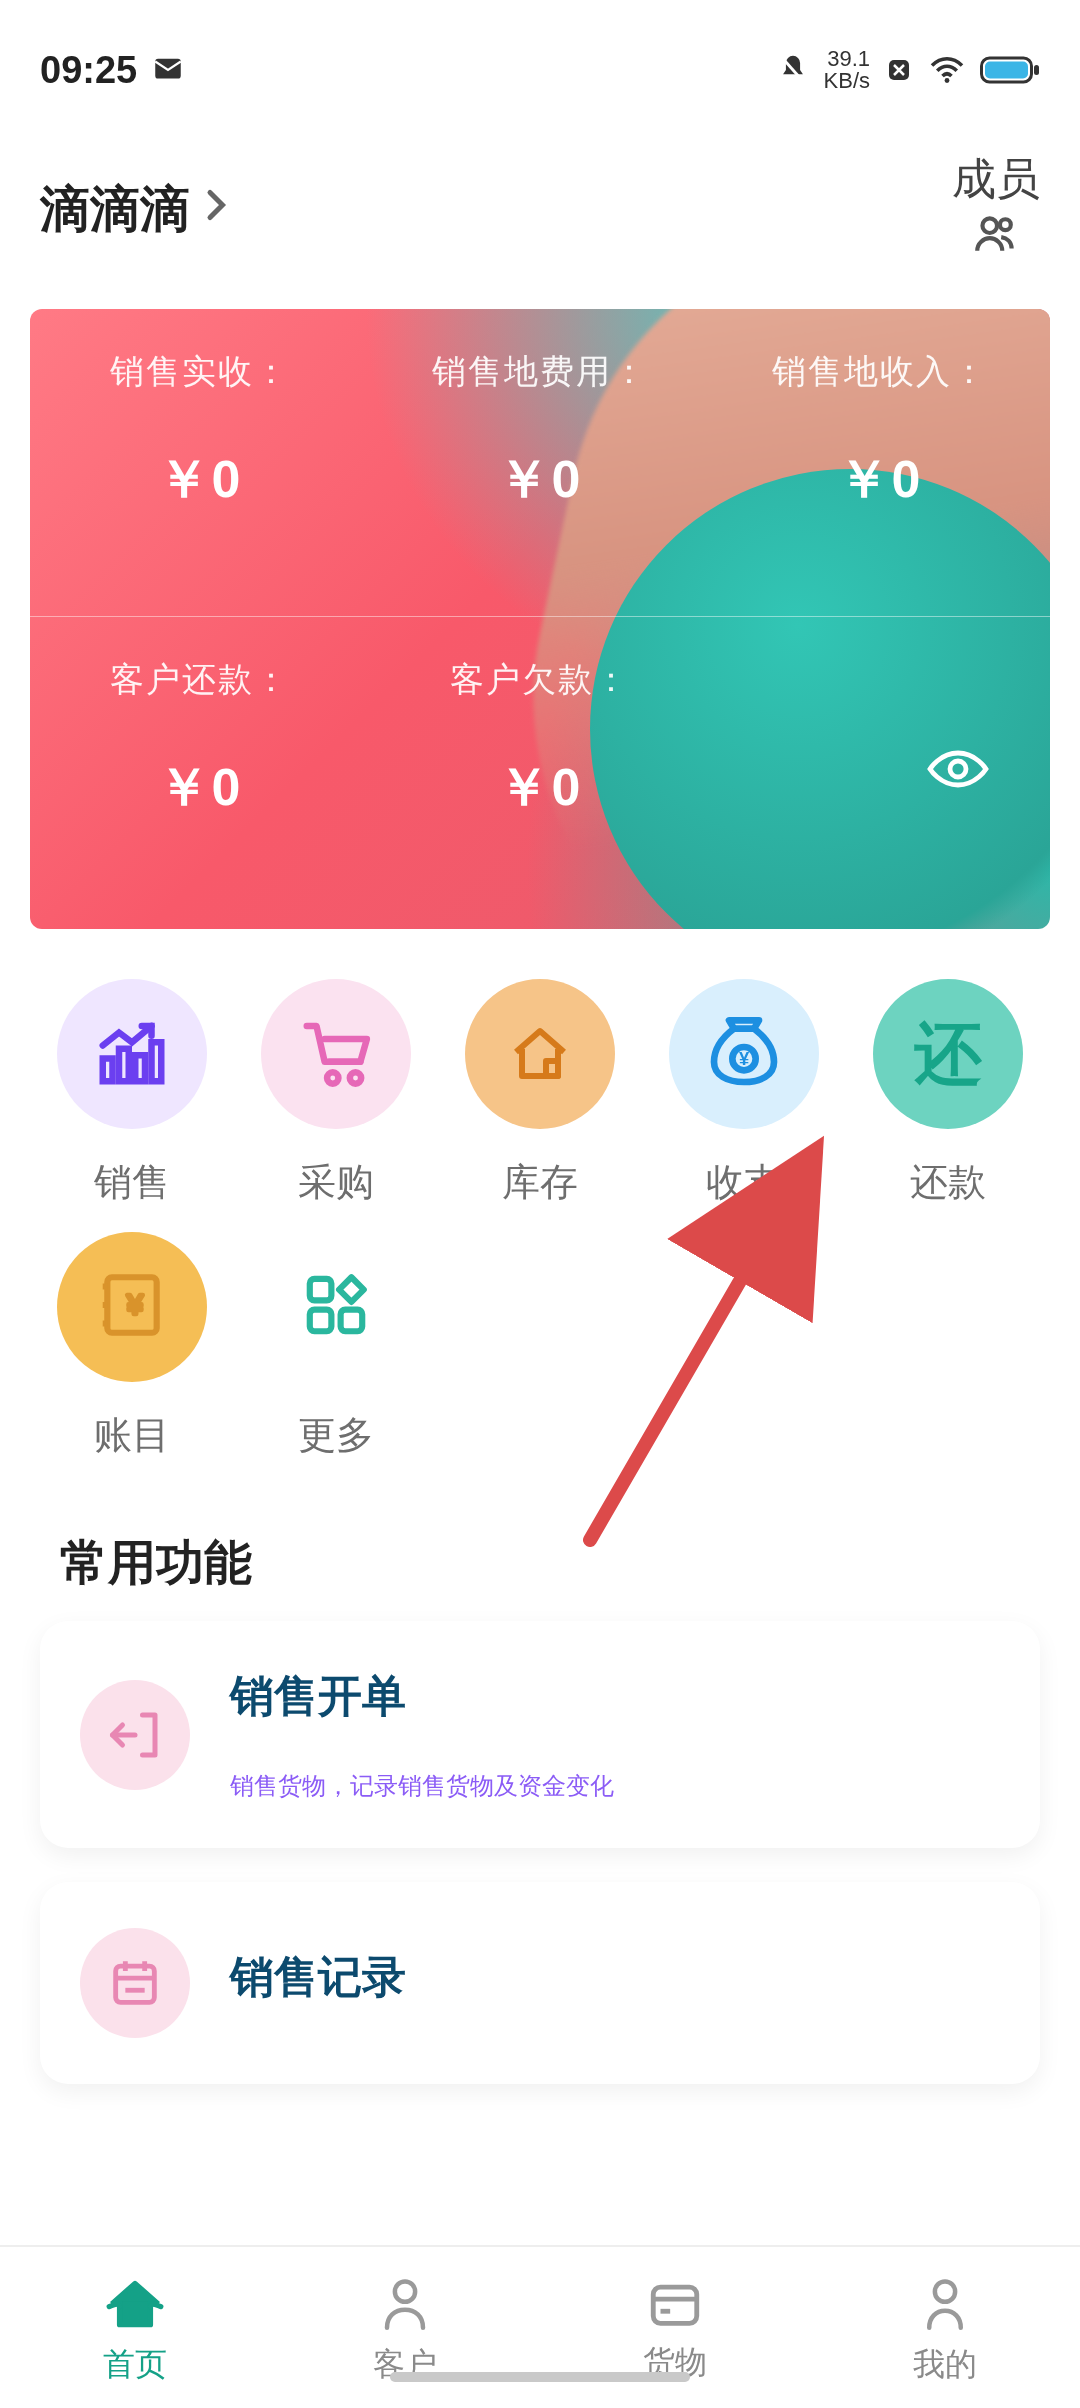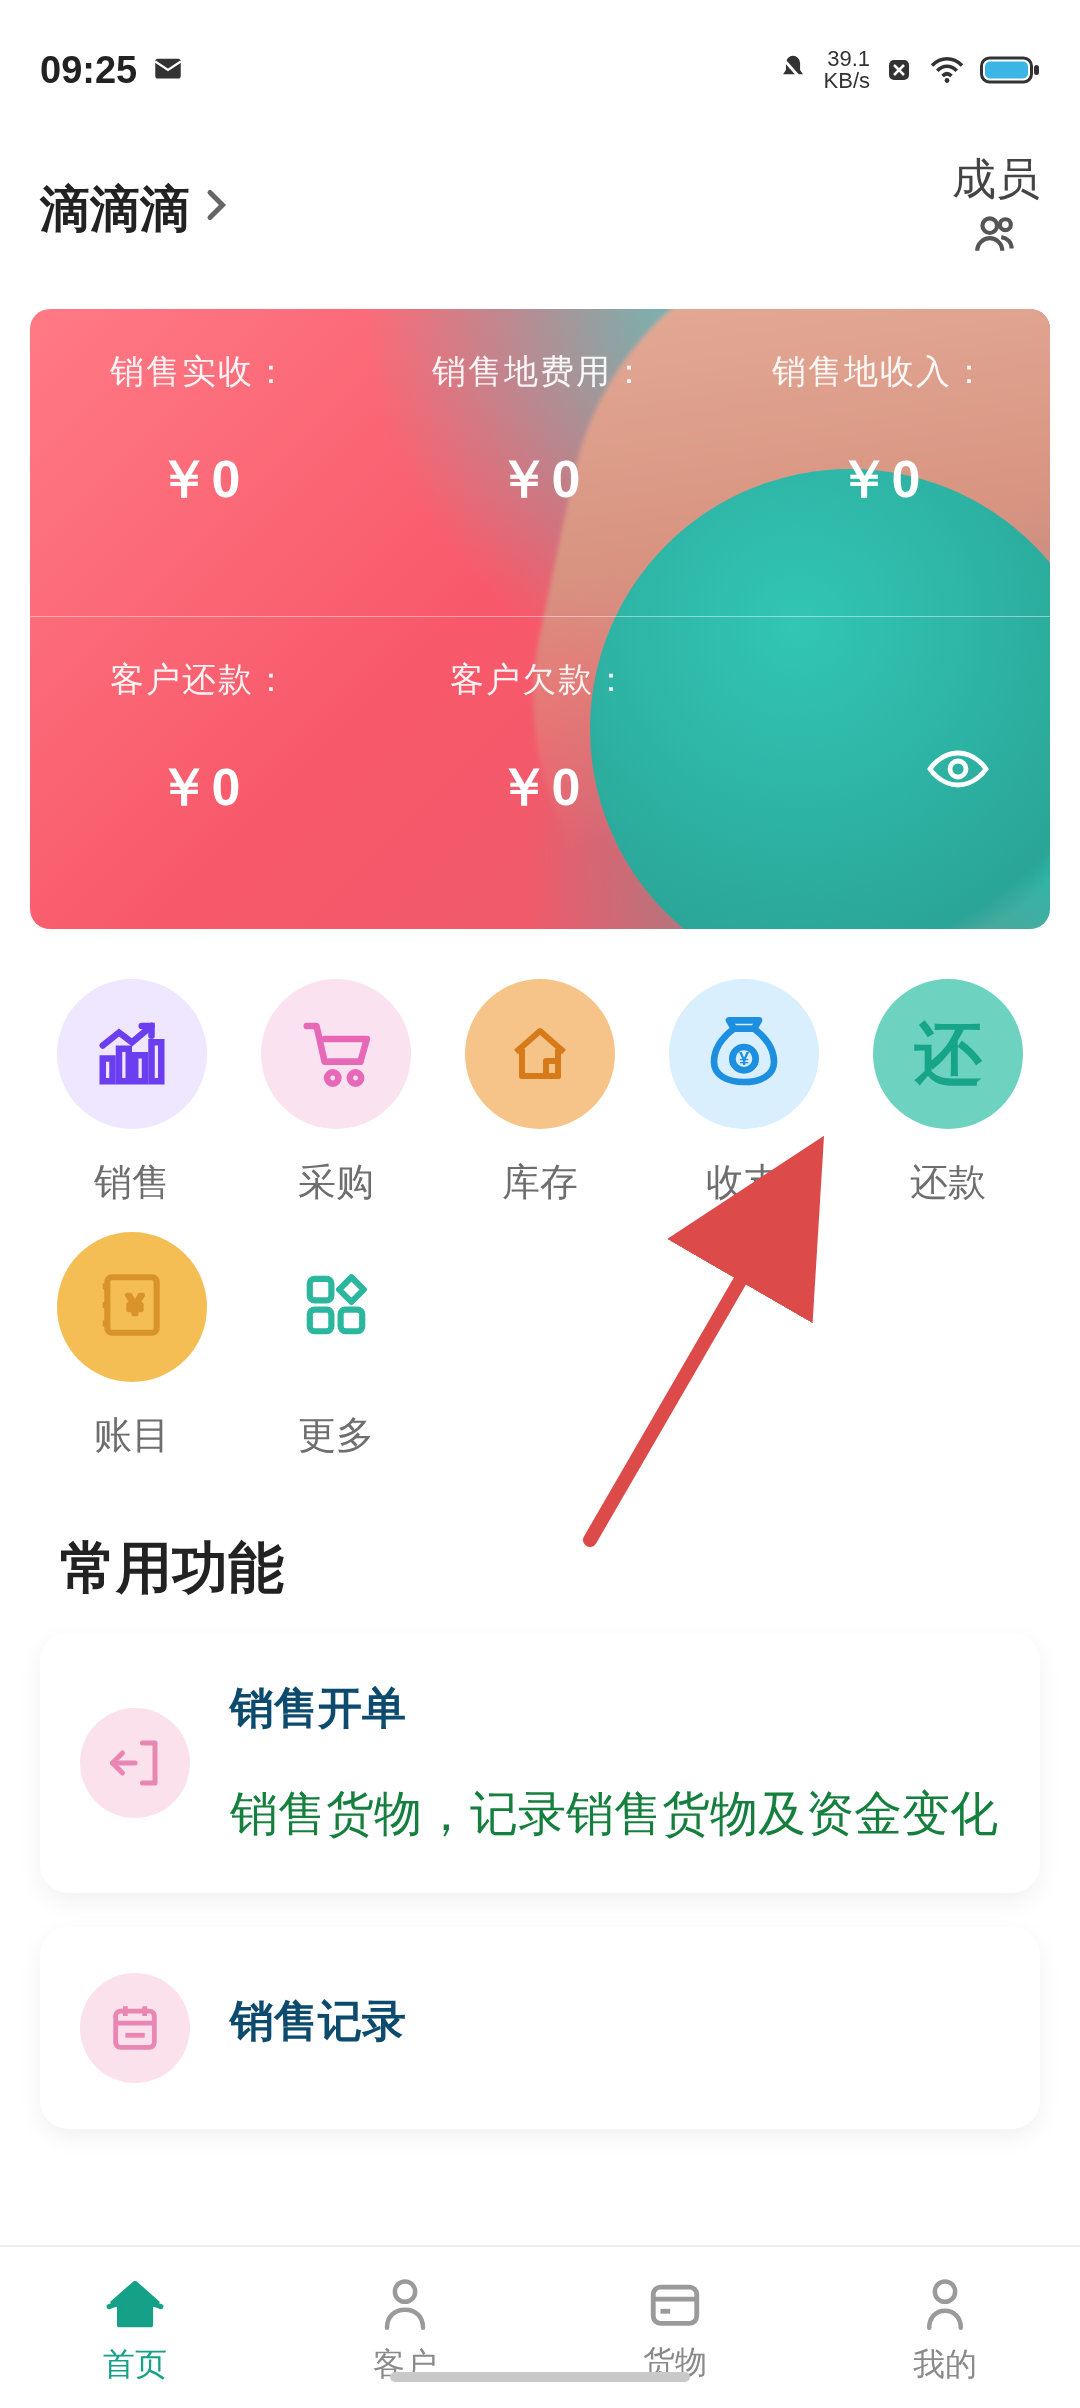--- a/index.html
+++ b/index.html
@@ -12,21 +12,21 @@
   .sb-icon { display: inline-flex; align-items: center; justify-content: center; }
   .kbs { font-size: 22px; line-height: 1; color: #333; text-align: right; }
 
   
   .header { display: flex; justify-content: space-between; align-items: center; padding: 40px 40px 20px 40px; }
   .header-title { display: flex; align-items: center; gap: 8px; font-size: 50px; font-weight: 700; color: #222; }
   .header-title .chev { font-size: 44px; color: #555; margin-left: 2px; }
   .header-members { display: flex; align-items: center; font-size: 44px; color: #444; flex-direction: column; }
 
   
-  .summary-card { margin: 20px 30px 40px 30px; border-radius: 20px; height: 620px; position: relative; overflow: hidden; color: #fff;
+  .summary-card { margin: 20px 30px 40px 30px; border-radius: 12px; height: 620px; position: relative; overflow: hidden; color: #fff;
     background:
       radial-gradient(circle at 70% 0%, rgba(70,210,200,.9) 0%, rgba(70,210,200,0) 40%),
       radial-gradient(circle at 100% 90%, #2db7a8 0%, rgba(45,183,168,0) 45%),
       linear-gradient(135deg, #ff7a85 0%, #f8596a 45%, #ef5a6b 70%, #e85c6d 100%);
   }
   
   .summary-card::before { content:""; position:absolute; right:-120px; top:-80px; width:620px; height:780px; border-radius:320px;
     background: linear-gradient(160deg, #e8b49f 0%, #d89481 40%, rgba(216,148,129,0) 70%);
     transform: rotate(12deg); filter: blur(2px); }
   .summary-card::after { content:""; position:absolute; right:-60px; bottom:-60px; width:520px; height:520px; border-radius:50%;
@@ -47,26 +47,26 @@
   .c-sales { background: #efe6ff; }
   .c-purchase { background: #fbe2f0; }
   .c-stock { background: #f6c488; }
   .c-finance { background: #d9effd; }
   .c-repay { background: #6dd3c0; }
   .c-ledger { background: #f5be55; }
   .c-more { background: #fff; }
   .huan-glyph { font-size: 68px; font-weight: 700; color: #17a589; }
 
   
-  .section-title { font-size: 56px; font-weight: 700; color: #222; padding: 30px 60px 26px 60px; }
+  .section-title { font-size: 48px; font-weight: 700; color: #222; padding: 30px 60px 26px 60px; }
   .card { margin: 0 40px 34px 40px; background: #fff; border-radius: 28px; box-shadow: 0 8px 24px rgba(0,0,0,.06); display: flex; align-items: center; padding: 46px 40px; gap: 40px; }
   .card-icon { width: 110px; height: 110px; border-radius: 50%; display:flex; align-items:center; justify-content:center; flex-shrink:0; }
   .ci-pink { background: #fbe1eb; }
   .card-text .ct-title { font-size: 44px; font-weight: 700; color: #0c4a6e; margin-bottom: 12px; }
-  .card-text .ct-sub { font-size: 48px; color: #15803d; line-height: 1.35; margin-top: 44px; }
+  .card-text .ct-sub { font-size: 24px; color: #8b5cf6; line-height: 1.35; margin-top: 44px; }
 
   
   .bottom-nav { position: absolute; bottom: 12px; left: 0; right: 0; height: 151px; border-top: 2px solid #eee; background: #fff; display:flex; }
   .nav-item { flex:1; display:flex; flex-direction:column; align-items:center; justify-content:center; gap:6px; padding-top:18px; }
   .nav-item .nlabel { font-size: 32px; color: #8a8a8a; }
   .nav-item.active .nlabel { color: #14a187; }
   .home-indicator { position:absolute; bottom:14px; left:50%; transform:translateX(-50%); width:300px; height:10px; background:#c9c9c9; border-radius:6px; }
 
   
   .overlay-arrow { position:absolute; left:0; top:0; pointer-events:none; }

